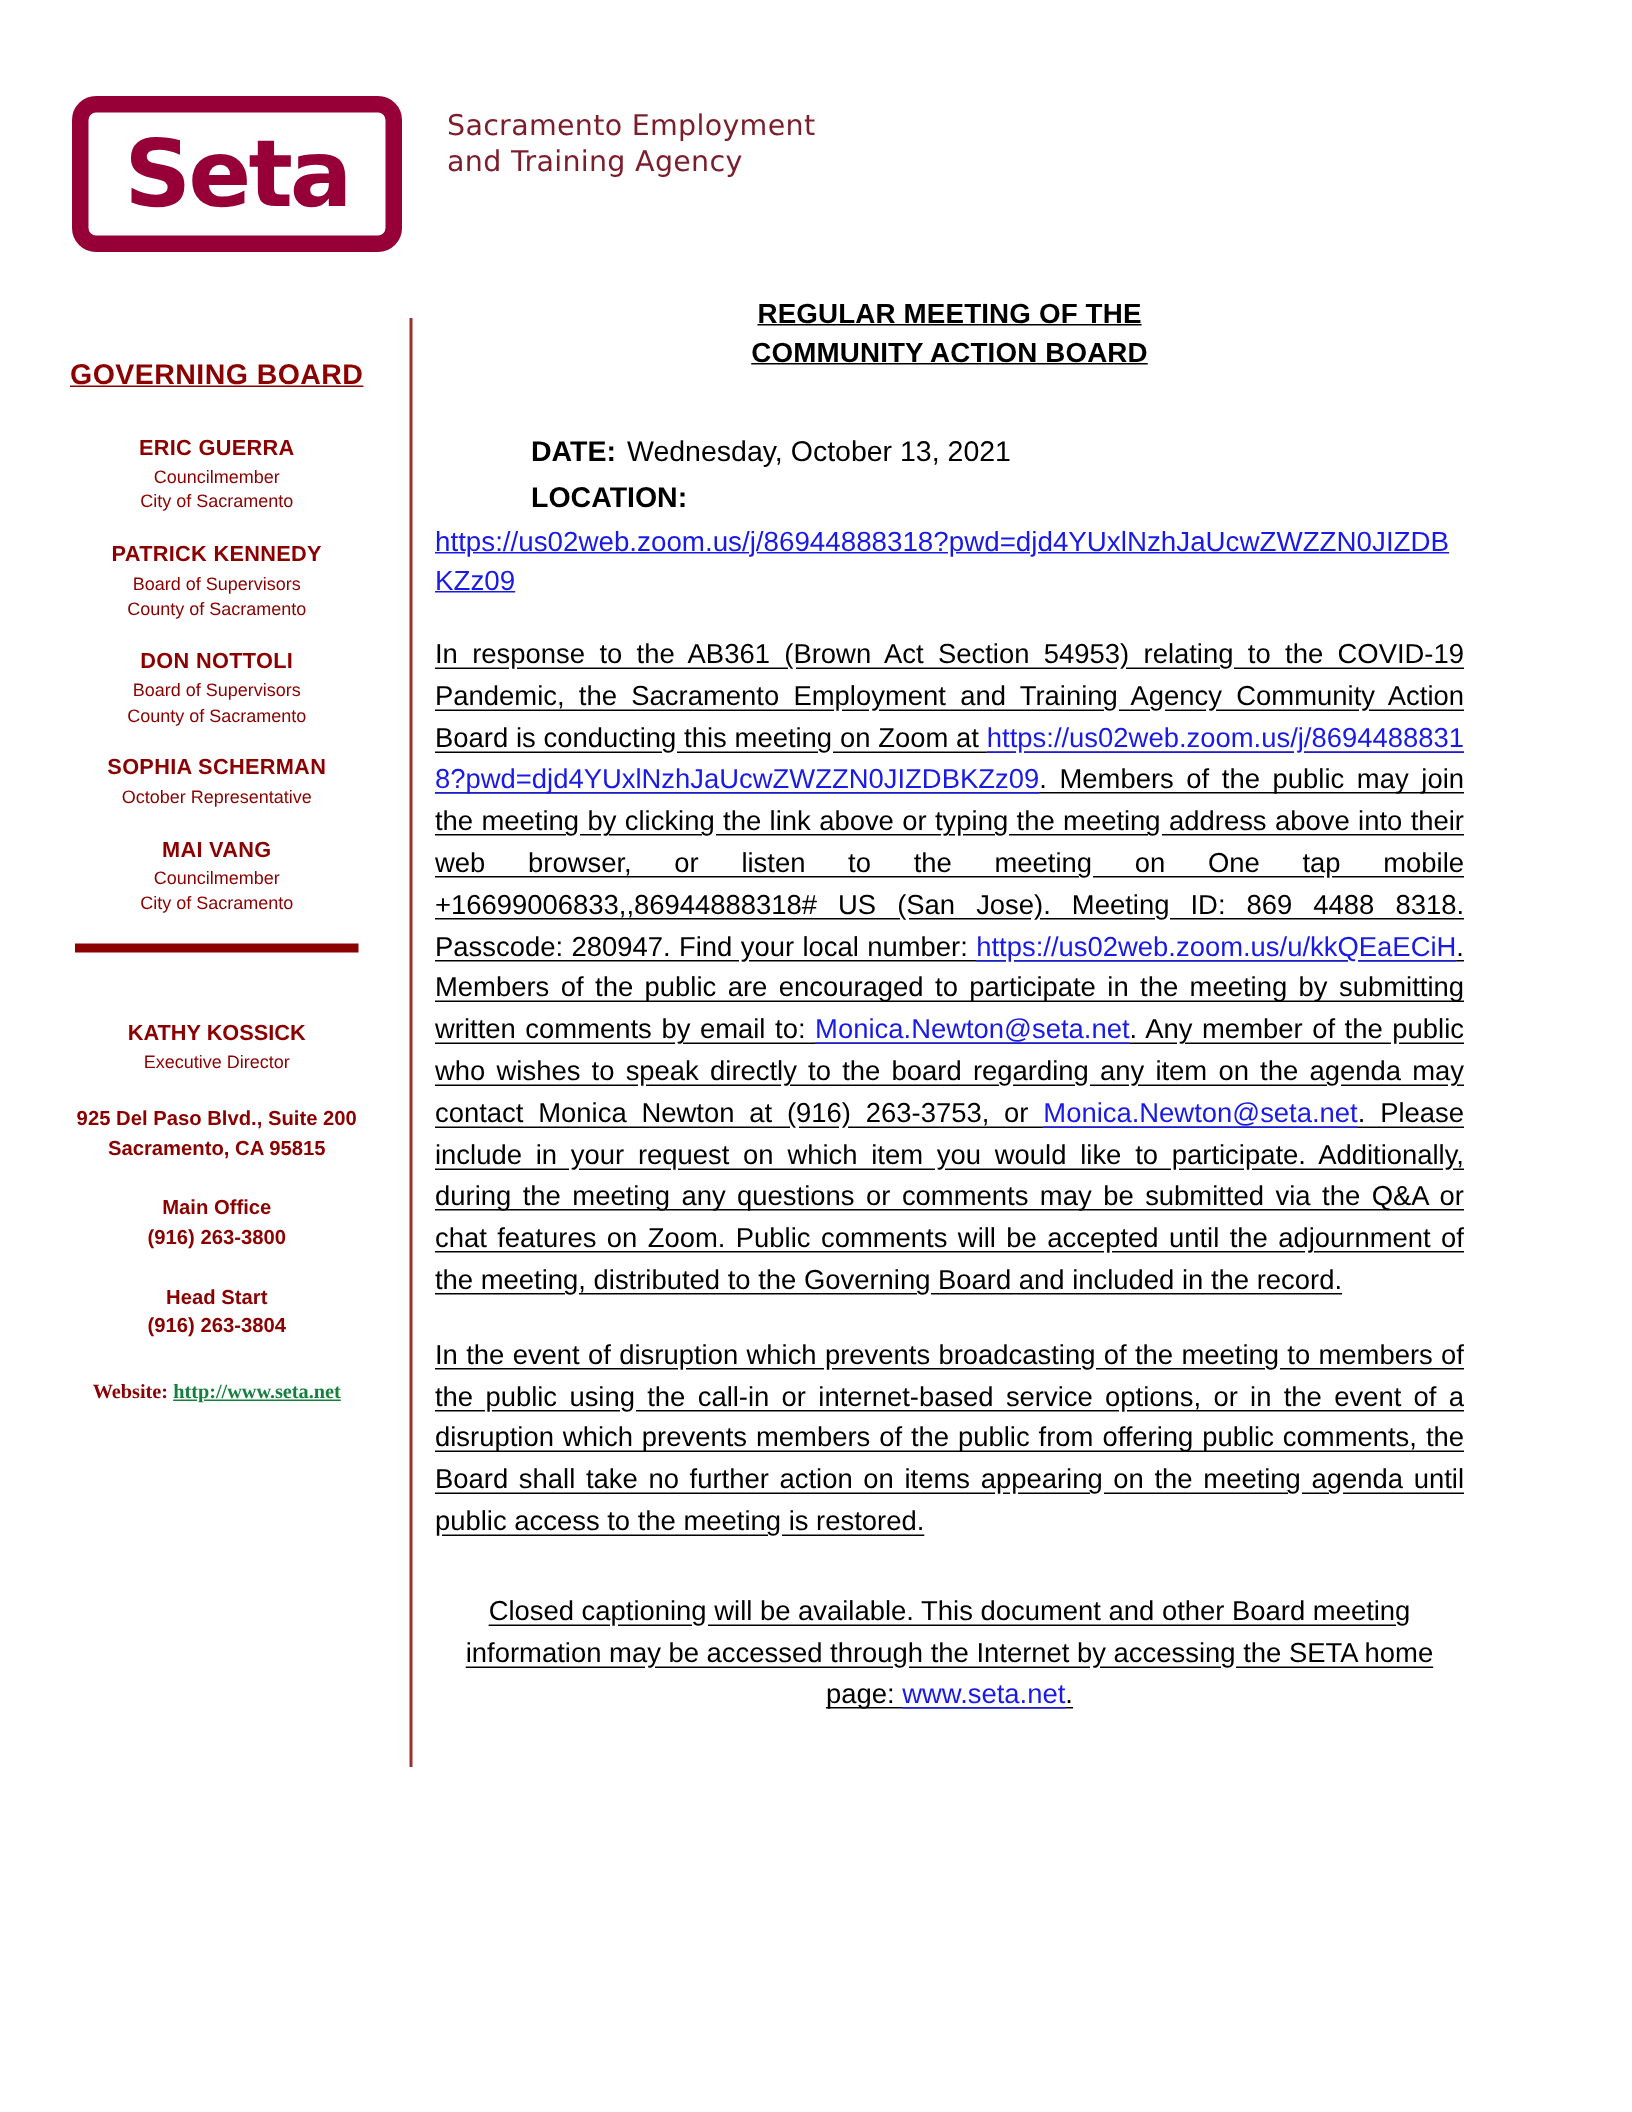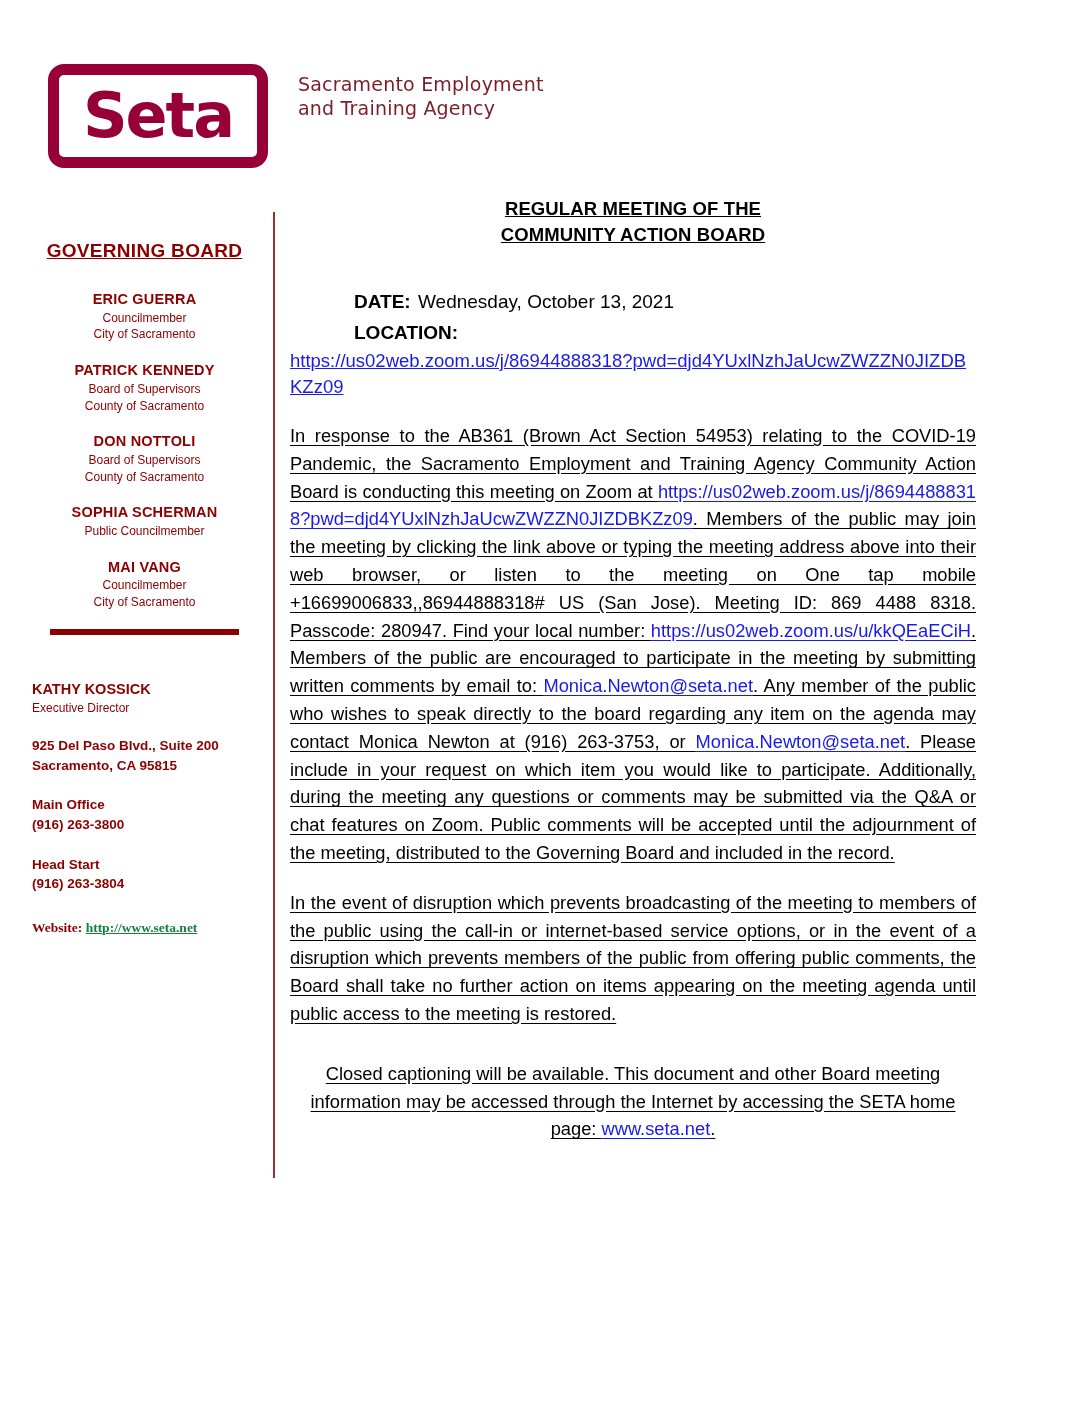--- a/index.html
+++ b/index.html
@@ -103,20 +103,21 @@
     width: 189px;
     height: 6px;
     background: #8B0000;
   }
 
   .contact {
     position: absolute;
     left: 20px;
     top: 680px;
     width: 225px;
+    text-align: center;
   }
   .contact-name {
     font-size: 14.5px;
     font-weight: 700;
     color: #8B0000;
     line-height: 1.35;
   }
   .contact-role {
     font-size: 12px;
     color: #8B0000;
@@ -247,21 +248,21 @@
     </div>
 
     <div class="member">
       <div class="member-name">DON NOTTOLI</div>
       <div class="member-role">Board of Supervisors</div>
       <div class="member-role">County of Sacramento</div>
     </div>
 
     <div class="member">
       <div class="member-name">SOPHIA SCHERMAN</div>
-      <div class="member-role">Public Councilmember</div>
+      <div class="member-role">October Representative</div>
     </div>
 
     <div class="member">
       <div class="member-name">MAI VANG</div>
       <div class="member-role">Councilmember</div>
       <div class="member-role">City of Sacramento</div>
     </div>
   </div>
 
   <div class="rule-bar"></div>

